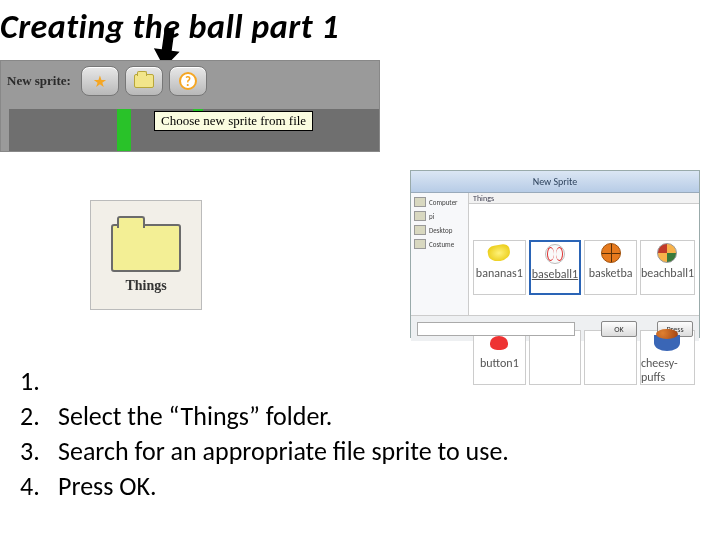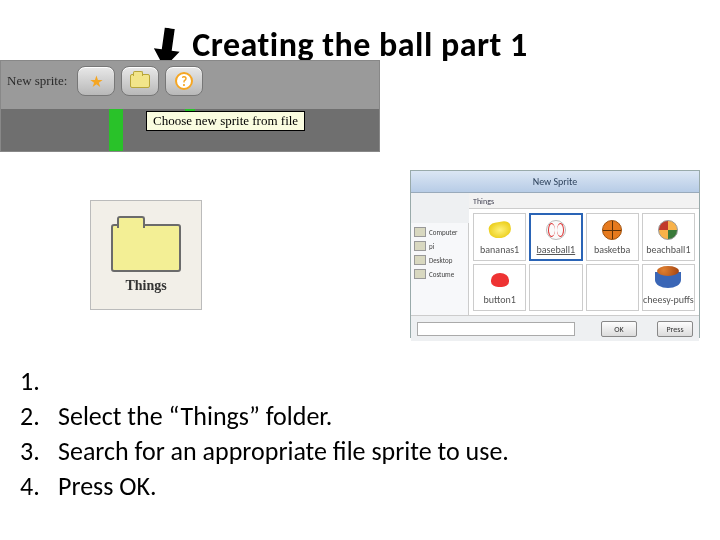--- a/index.html
+++ b/index.html
@@ -1,54 +1,54 @@
 <!DOCTYPE html>
 <html><head>
 <meta charset="utf-8">
 <style>
   * { box-sizing: border-box; margin: 0; padding: 0; }
   body { width: 720px; height: 540px; background: #fff; font-family: Calibri, Arial, sans-serif; overflow: hidden; position: relative; }
 
-  .title { font-size: 34px; font-weight: bold; text-align: center; padding-top: 24px; color: #000; letter-spacing: 0.5px; }
+  .title { font-size: 34px; font-weight: bold; text-align: left; padding-top: 6px; color: #000; letter-spacing: 0.5px; font-style: italic; }
 
   
   .sprite-bar { position: absolute; top: 60px; left: 0; width: 380px; height: 92px; background: #9a9a9a; border: 1px solid #888; }
   .sprite-bar-top { display: flex; align-items: center; height: 40px; background: #9a9a9a; padding-left: 6px; gap: 6px; }
-  .sprite-label { font-family: "Comic Sans MS", cursive; font-size: 13px; font-weight: normal; color: #2b2b2b; margin-right: 4px; }
+  .sprite-label { font-family: "Comic Sans MS", cursive; font-size: 13px; font-weight: bold; color: #2b2b2b; margin-right: 4px; }
   .sprite-btn { width: 38px; height: 30px; border-radius: 8px; background: linear-gradient(#e8e8e8,#b8b8b8); border: 1px solid #777; display: flex; align-items: center; justify-content: center; box-shadow: inset 0 1px 0 #fff; }
   .star-icon { color: #f5a623; font-size: 16px; }
   .folder-icon-sm { width: 20px; height: 14px; background: #f2e58a; border: 1px solid #b8a63a; border-radius: 2px; position: relative; }
   .folder-icon-sm:before { content:""; position:absolute; top:-4px; left:2px; width:8px; height:4px; background:#f2e58a; border:1px solid #b8a63a; border-bottom:none; border-radius:2px 2px 0 0; }
   .q-icon { width:18px; height:18px; border-radius:50%; background:#fff; border:2px solid #f5a623; color:#f5a623; font-weight:bold; font-size:13px; display:flex; align-items:center; justify-content:center; }
 
   
   .arrow-down { position: absolute; top: 28px; left: 152px; width: 30px; height: 40px; transform: rotate(8deg); }
 
-  .sprite-bar-bottom { position: absolute; bottom: 0; left: 0; right: 0; height: 42px; background: #6f6f6f; }
+  .sprite-bar-bottom { position: absolute; bottom: 0; left: 8px; right: 0; height: 42px; background: #6f6f6f; }
   .stripe-green1 { position:absolute; left: 108px; top:0; bottom:0; width:14px; background:#29c229; }
   .stripe-green2 { position:absolute; left: 184px; top:0; width:10px; height:22px; background:#29c229; }
   .tooltip { position:absolute; left: 145px; top: 2px; background:#fafce0; border:1px solid #000; font-family:"Comic Sans MS", cursive; font-size:13px; padding:1px 6px; }
 
   
   .things-box { position:absolute; top: 200px; left: 90px; width: 112px; height: 110px; border:1px solid #bbb; background: #f2efe8; display:flex; flex-direction:column; align-items:center; justify-content:center; gap:6px; }
   .big-folder { width: 70px; height: 48px; background:#f3ef95; border:2px solid #6b6b6b; border-radius:3px; position:relative; margin-top:8px; }
   .big-folder:before { content:""; position:absolute; top:-10px; left:4px; width:24px; height:10px; background:#f3ef95; border:2px solid #6b6b6b; border-bottom:none; border-radius:3px 3px 0 0; }
   .things-label { font-family:"Comic Sans MS", cursive; font-size:14px; font-weight:bold; color:#333; }
 
   
   .dialog { position:absolute; top: 170px; right: 20px; width: 290px; height: 168px; border:1px solid #9aa; background:#eef0f2; font-size:9px; color:#555; }
   .dialog-titlebar { height:22px; background:linear-gradient(#dbe6f4,#b7cce6); border-bottom:1px solid #9ab; display:flex; align-items:center; justify-content:center; font-size:10px; color:#30455f; }
   .dialog-body { display:flex; height:122px; }
-  .dialog-side { width:58px; background:#f7f8fa; border-right:1px solid #ccc; padding:4px 3px; display:flex; flex-direction:column; gap:4px;margin-top:30px; }
+  .dialog-side { width:58px; background:#f7f8fa; border-right:1px solid #ccc; padding:4px 3px; display:flex; flex-direction:column; gap:4px; }
   .side-item { display:flex; align-items:center; gap:3px; font-size:7px; color:#444; }
   .side-ico { width:12px; height:10px; background:#d8d8c0; border:1px solid #999; }
   .dialog-main { flex:1; background:#fff; display:flex; flex-direction:column; }
   .dialog-path { height:16px; border-bottom:1px solid #ccc; background:#f2f2f2; display:flex; align-items:center; padding:0 4px; font-size:8px; color:#445; }
   .dialog-grid { flex:1; display:grid; grid-template-columns: repeat(4, 1fr); grid-template-rows: repeat(2, 1fr); gap:3px; padding:4px; }
-  .cell { border:1px solid #ccc; display:flex; flex-direction:column; align-items:center; justify-content:center; font-size:10px; color:#555; background:#fff; gap:1px; }
+  .cell { border:1px solid #ccc; display:flex; flex-direction:column; align-items:center; justify-content:flex-start; font-size:12px; color:#555; background:#fff; gap:1px;margin-top:32px; }
   .cell.sel { border:2px solid #2a64b6;text-decoration:underline; }
   .thumb { width:30px; height:24px; display:flex; align-items:center; justify-content:center; }
   .bananas { width:22px; height:16px; border-radius:40% 40% 60% 60%; background:radial-gradient(#fff27a,#e6c400); transform:rotate(-10deg); }
   .baseball { width:20px; height:20px; border-radius:50%; background:#fafafa; border:1px solid #bbb; position:relative; }
   .baseball:before,.baseball:after{content:"";position:absolute;top:2px;bottom:2px;width:6px;border:1px solid #d33;border-radius:50%;}
   .baseball:before{left:1px;border-right:none;}
   .baseball:after{right:1px;border-left:none;}
   .basketball { width:20px; height:20px; border-radius:50%; background:#e67a1e; border:1px solid #a0520e; position:relative; }
   .basketball:before{content:"";position:absolute;left:0;right:0;top:50%;height:1px;background:#5b3108;}
   .basketball:after{content:"";position:absolute;top:0;bottom:0;left:50%;width:1px;background:#5b3108;}

